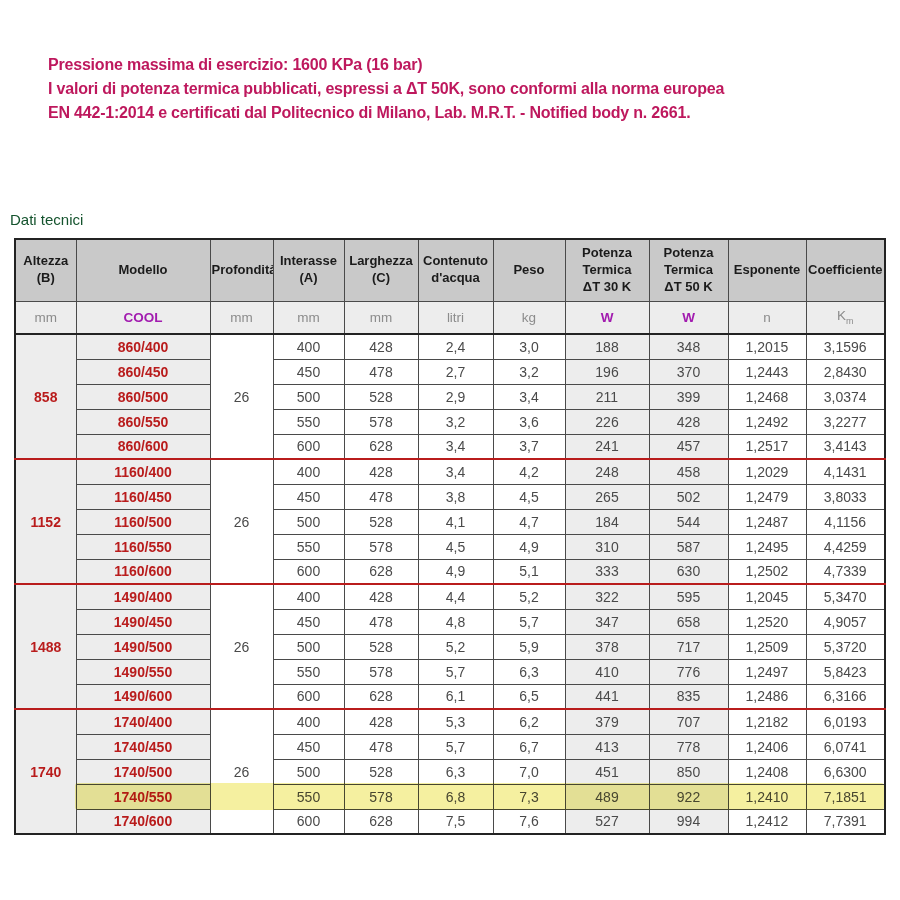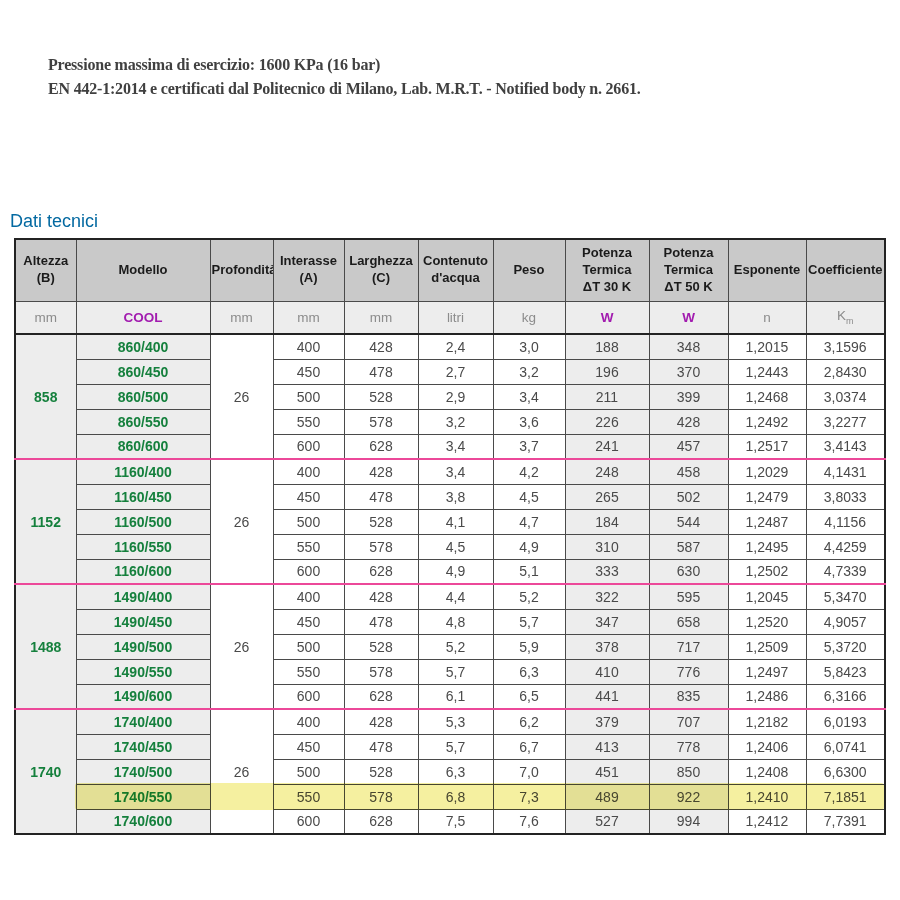--- a/index.html
+++ b/index.html
@@ -11,31 +11,30 @@
     overflow: hidden;
     color: #111;
   }
   .notes {
     position: absolute;
     left: 48px; top: 53px;
     font-weight: bold;
     font-size: 16px;
     line-height: 24px;
     letter-spacing: -0.2px;
-    color: #404040;
+    color: #be185d;
     white-space: nowrap;
-    font-family: Liberation Serif, serif;
   }
   .notes sub { font-size: 12px; position: relative; bottom: -3px; font-weight: bold; }
   .notes sup { font-size: 13px; position: relative; top: -3px; font-weight: bold; }
   .section-title {
     position: absolute;
     left: 10px; top: 211px;
-    font-size: 18px;
-    color: #0369a1;
+    font-size: 15px;
+    color: #14532d;
   }
   .table-wrap {
     position: absolute;
     left: 14px; top: 238px;
     width: 874px;
   }
   table {
     border-collapse: collapse;
     table-layout: fixed;
     width: 872px;
@@ -68,37 +67,38 @@
   thead tr.urow td sub { font-size: 9px; }
   tbody td {
     height: 25px;
     font-size: 14px;
     color: #4a4a4a;
     background: #ffffff;
   }
   tbody td.altezza, tbody td.modello {
     background: #ededed;
     font-weight: bold;
-    color: #15803d;
+    color: #b91c1c;
     margin-left: 28px;
   }
   tbody td.wcol { background: #ededed; }
-  tbody tr.group-start td { border-top: 2px solid #ec4899; }
+  tbody tr.group-start td { border-top: 2px solid #b91c1c; }
   .marker {
     position: absolute;
     mix-blend-mode: multiply;
     pointer-events: none;
     border-radius: 3px;
   }
 </style>
 </head>
 <body>
 
 <div class="notes">
   <div>Pressione massima di esercizio: 1600 KPa (16 bar)</div>
+  <div>I valori di potenza termica pubblicati, espressi a ΔT 50K, sono conformi alla norma europea</div>
   <div>EN 442-1:2014 e certificati dal Politecnico di Milano, Lab. M.R.T. - Notified body n. 2661.</div>
 </div>
 
 <div class="section-title">Dati tecnici</div>
 
 <div class="table-wrap">
   <table>
     <colgroup>
       <col style="width:61px">
         <col style="width:134px">

